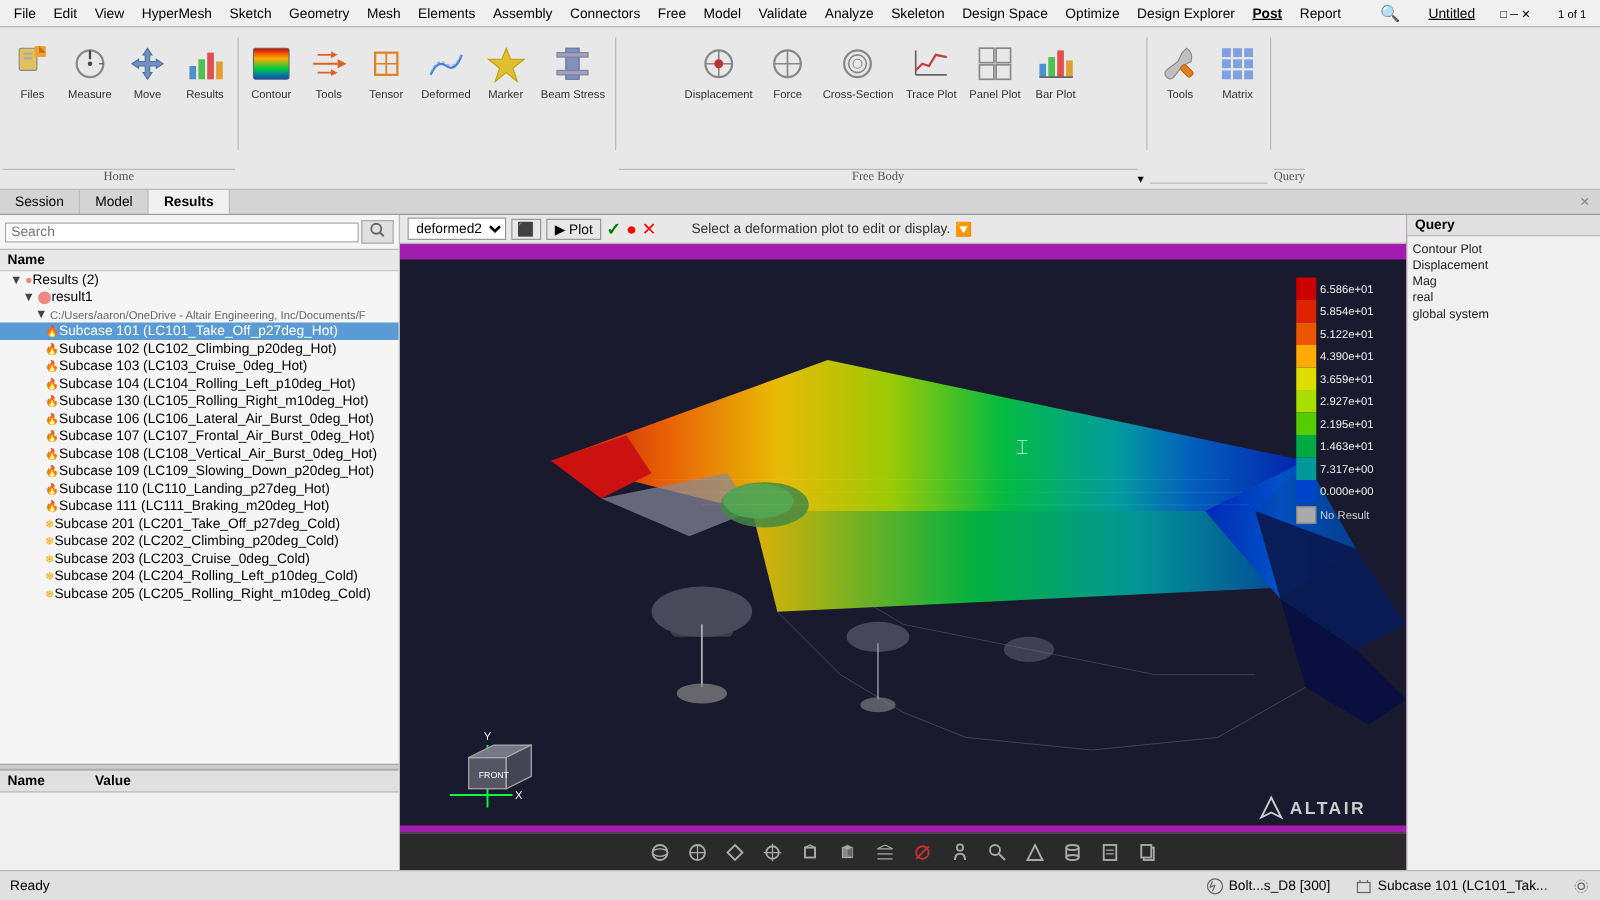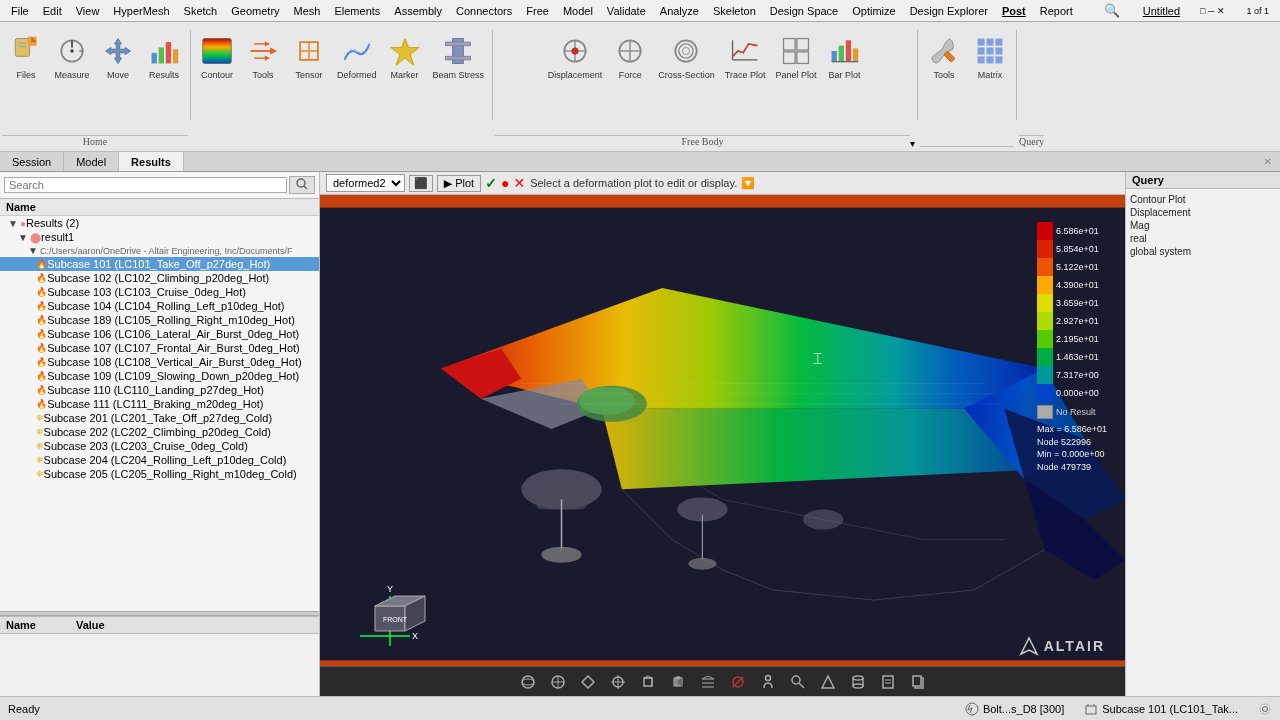--- a/index.html
+++ b/index.html
@@ -42,21 +42,21 @@
     .tree-indent-4 { padding-left: 36px; }
     .tree-collapse { font-size: 10px; margin-right: 2px; cursor: pointer; color: #444; }
     .icon-result { color: #e88; font-size: 10px; }
     .icon-subcase { color: #fa0; font-size: 9px; }
     #left-bottom { height: 80px; border-top: 1px solid #bbb; background: #f0f0f0; }
     #left-bottom-header { display: flex; padding: 2px 6px; background: #e0e0e0; border-bottom: 1px solid #bbb; font-size: 11px; }
     #left-bottom-header span { margin-right: 40px; font-weight: bold; }
     #resize-handle { height: 5px; background: #ccc; cursor: ns-resize; border-top: 1px solid #aaa; border-bottom: 1px solid #aaa; }
 
     
-    #viewport { flex: 1; position: relative; background: #c2410c; overflow: hidden; padding-left: 36px; }
+    #viewport { flex: 1; position: relative; background: #a21caf; overflow: hidden; padding-left: 36px; }
 
     
     #plot-toolbar { position: absolute; top: 0; left: 0; right: 0; background: #e8e8e8; border-bottom: 1px solid #bbb; padding: 2px 6px; display: flex; align-items: center; gap: 4px; font-size: 11px; z-index: 10; }
 
     
     #canvas-area { position: absolute; top: 30px; left: 0; right: 0; bottom: 30px; }
 
     
     #right-panel { width: 155px; background: #f0f0f0; border-left: 1px solid #bbb; font-size: 10px; display: flex; flex-direction: column; flex-shrink: 0; }
     #right-panel-title { background: #e0e0e0; border-bottom: 1px solid #bbb; padding: 2px 6px; font-weight: bold; font-size: 11px; }
@@ -73,21 +73,21 @@
     .cb-stat { font-size: 9px; color: #eee; margin-top: 4px; line-height: 1.4; }
 
     
     #bottom-toolbar { position: absolute; bottom: 0; left: 0; right: 0; background: #2a2a2a; height: 30px; display: flex; align-items: center; justify-content: center; gap: 6px; border-top: 1px solid #555; }
     .bt-btn { width: 24px; height: 24px; display: flex; align-items: center; justify-content: center; cursor: pointer; color: #ccc; font-size: 14px; border-radius: 2px; }
 
     
     #orient-cube { position: absolute; bottom: 40px; left: 30px; width: 80px; height: 80px; }
 
     
-    #altair-logo { position: absolute; bottom: 40px; right: 20px; color: #ccc; font-size: 16px; font-weight: bold; display: flex; align-items: center; gap: 5px; }
+    #altair-logo { position: absolute; bottom: 40px; right: 32px; color: #ccc; font-size: 16px; font-weight: bold; display: flex; align-items: center; gap: 5px; }
 
     
     #status-bar { height: 24px; background: #e0e0e0; border-top: 1px solid #bbb; display: flex; align-items: center; padding: 0 8px; font-size: 11px; gap: 20px; }
     .status-item { display: flex; align-items: center; gap: 4px; }
 
     
     .svg-icon { width: 32px; height: 32px; }
 
     
     .tb-divider { width: 1px; background: #bbb; height: 90px; margin: 0 2px; align-self: flex-start; margin-top: 4px; }
@@ -414,21 +414,21 @@
       <div class="tree-item tree-indent-4">
         <span class="icon-subcase">🔥</span>
         <span>Subcase 103 (LC103_Cruise_0deg_Hot)</span>
       </div>
       <div class="tree-item tree-indent-4">
         <span class="icon-subcase">🔥</span>
         <span>Subcase 104 (LC104_Rolling_Left_p10deg_Hot)</span>
       </div>
       <div class="tree-item tree-indent-4">
         <span class="icon-subcase">🔥</span>
-        <span>Subcase 189 (LC105_Rolling_Right_m10deg_Hot)</span>
+        <span>Subcase 130 (LC105_Rolling_Right_m10deg_Hot)</span>
       </div>
       <div class="tree-item tree-indent-4">
         <span class="icon-subcase">🔥</span>
         <span>Subcase 106 (LC106_Lateral_Air_Burst_0deg_Hot)</span>
       </div>
       <div class="tree-item tree-indent-4">
         <span class="icon-subcase">🔥</span>
         <span>Subcase 107 (LC107_Frontal_Air_Burst_0deg_Hot)</span>
       </div>
       <div class="tree-item tree-indent-4">
@@ -483,21 +483,21 @@
 
     <div id="plot-toolbar">
       <select style="font-size:11px; border:1px solid #999; background:white; padding:1px 2px;">
         <option>deformed2</option>
       </select>
       <button style="padding:1px 4px; font-size:11px; border:1px solid #999; background:#e8e8e8;">⬛</button>
       <button style="padding:1px 6px; font-size:11px; border:1px solid #999; background:#e8e8e8;">▶ Plot</button>
       <span style="color:green; font-weight:bold; font-size:14px;">✓</span>
       <span style="color:red; font-size:14px;">●</span>
       <span style="color:red; font-size:14px; cursor:pointer;">✕</span>
-      <span style="margin-left:1px; color:#333; font-size:11px;">Select a deformation plot to edit or display.</span>
+      <span style="margin-left:24px; color:#333; font-size:11px;">Select a deformation plot to edit or display.</span>
       <span style="font-size:11px; color:#333;">🔽</span>
     </div>
 
     <div id="canvas-area">
       <svg width="100%" height="100%" viewBox="0 0 800 450" preserveAspectRatio="xMidYMid meet">
         <defs>
           <linearGradient id="wingGrad" x1="0" y1="0" x2="1" y2="0">
             <stop offset="0%" stop-color="#cc1111"></stop>
             <stop offset="15%" stop-color="#ff6600"></stop>
             <stop offset="30%" stop-color="#ffcc00"></stop>
@@ -612,26 +612,20 @@
         <div class="cb-label">7.317e+00</div>
       </div>
       <div class="cb-row">
         <div class="cb-swatch" style="background:#0044cc;"></div>
         <div class="cb-label">0.000e+00</div>
       </div>
       <div class="cb-no-result">
         <div class="cb-no-result-box"></div>
         <span>No Result</span>
       </div>
-      <div class="cb-stat">
-        <div>Max = 6.586e+01</div>
-        <div>Node 522996</div>
-        <div>Min = 0.000e+00</div>
-        <div>Node 479739</div>
-      </div>
     </div>
 
     <div id="altair-logo">
       <svg width="20" height="20" viewBox="0 0 20 20">
         <polygon points="10,2 18,18 10,14 2,18" fill="none" stroke="#ccc" stroke-width="1.5"></polygon>
       </svg>
       <span style="font-size:14px; color:#ccc; font-weight:bold; letter-spacing:2px;">ALTAIR</span>
     </div>
 
     <div id="bottom-toolbar">

